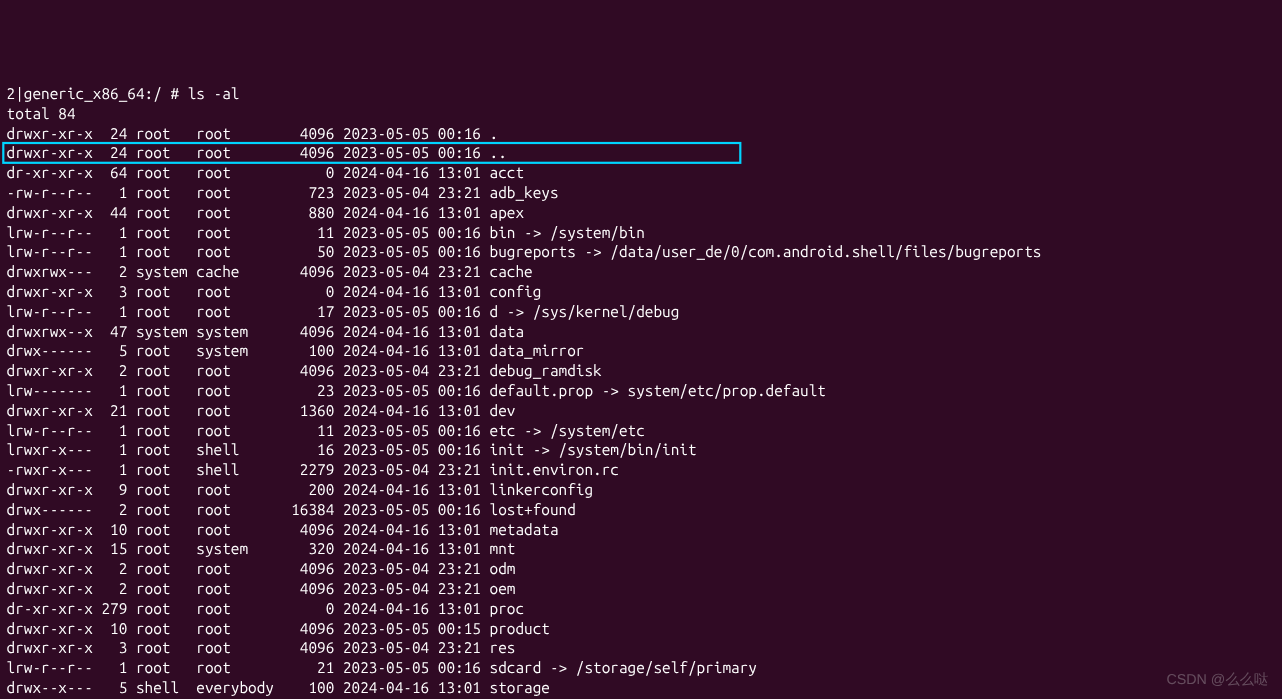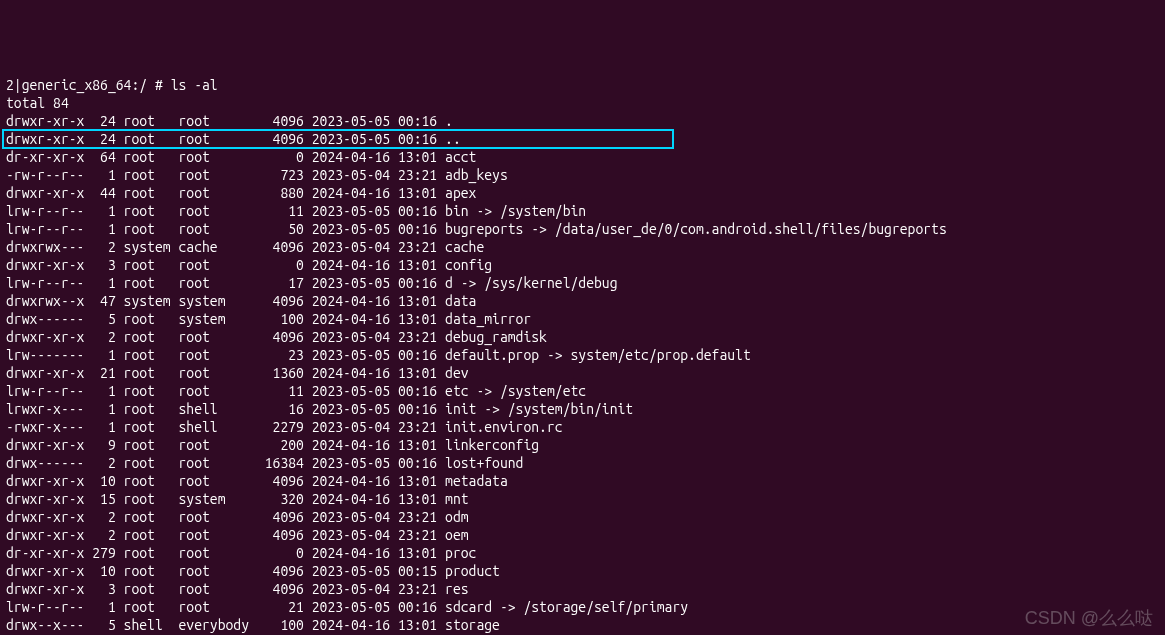--- a/index.html
+++ b/index.html
@@ -27,21 +27,21 @@
     .highlight-box {
       border: 2px solid #00d4ff;
       position: absolute;
       pointer-events: none;
     }
     .watermark {
       position: absolute;
       bottom: 8px;
       right: 12px;
       color: rgba(200,200,200,0.35);
-      font-size: 18px;
+      font-size: 13px;
       font-family: sans-serif;
     }
   </style>
 </head>
 <body>
 
 
 
 <div id="terminal"><span class="line"><span>2|generic_x86_64:/ # </span><span>ls -al</span></span><span class="line">total 84</span><span class="line">drwxr-xr-x  24 root   root        4096 2023-05-05 00:16 .</span><span class="line">drwxr-xr-x  24 root   root        4096 2023-05-05 00:16 ..</span><span class="line">dr-xr-xr-x  64 root   root           0 2024-04-16 13:01 acct</span><span class="line">-rw-r--r--   1 root   root         723 2023-05-04 23:21 adb_keys</span><span class="line">drwxr-xr-x  44 root   root         880 2024-04-16 13:01 apex</span><span class="line">lrw-r--r--   1 root   root          11 2023-05-05 00:16 bin -&gt; /system/bin</span><span class="line">lrw-r--r--   1 root   root          50 2023-05-05 00:16 bugreports -&gt; /data/user_de/0/com.android.shell/files/bugreports</span><span class="line">drwxrwx---   2 system cache       4096 2023-05-04 23:21 cache</span><span class="line">drwxr-xr-x   3 root   root           0 2024-04-16 13:01 config</span><span class="line">lrw-r--r--   1 root   root          17 2023-05-05 00:16 d -&gt; /sys/kernel/debug</span><span class="line">drwxrwx--x  47 system system      4096 2024-04-16 13:01 data</span><span class="line">drwx------   5 root   system       100 2024-04-16 13:01 data_mirror</span><span class="line">drwxr-xr-x   2 root   root        4096 2023-05-04 23:21 debug_ramdisk</span><span class="line">lrw-------   1 root   root          23 2023-05-05 00:16 default.prop -&gt; system/etc/prop.default</span><span class="line">drwxr-xr-x  21 root   root        1360 2024-04-16 13:01 dev</span><span class="line">lrw-r--r--   1 root   root          11 2023-05-05 00:16 etc -&gt; /system/etc</span><span class="line">lrwxr-x---   1 root   shell         16 2023-05-05 00:16 init -&gt; /system/bin/init</span><span class="line">-rwxr-x---   1 root   shell       2279 2023-05-04 23:21 init.environ.rc</span><span class="line">drwxr-xr-x   9 root   root         200 2024-04-16 13:01 linkerconfig</span><span class="line">drwx------   2 root   root       16384 2023-05-05 00:16 lost+found</span><span class="line">drwxr-xr-x  10 root   root        4096 2024-04-16 13:01 metadata</span><span class="line">drwxr-xr-x  15 root   system       320 2024-04-16 13:01 mnt</span><span class="line">drwxr-xr-x   2 root   root        4096 2023-05-04 23:21 odm</span><span class="line">drwxr-xr-x   2 root   root        4096 2023-05-04 23:21 oem</span><span class="line">dr-xr-xr-x 279 root   root           0 2024-04-16 13:01 proc</span><span class="line">drwxr-xr-x  10 root   root        4096 2023-05-05 00:15 product</span><span class="line">drwxr-xr-x   3 root   root        4096 2023-05-04 23:21 res</span><span class="line">lrw-r--r--   1 root   root          21 2023-05-05 00:16 sdcard -&gt; /storage/self/primary</span><span class="line">drwx--x---   5 shell  everybody    100 2024-04-16 13:01 storage</span><span class="line">dr-xr-xr-x  13 root   root           0 2024-04-16 13:01 sys</span></div>
 <div class="highlight-box" id="hbox" style="left: 2px; top: 129px; width: 672px; height: 20px;"></div>

